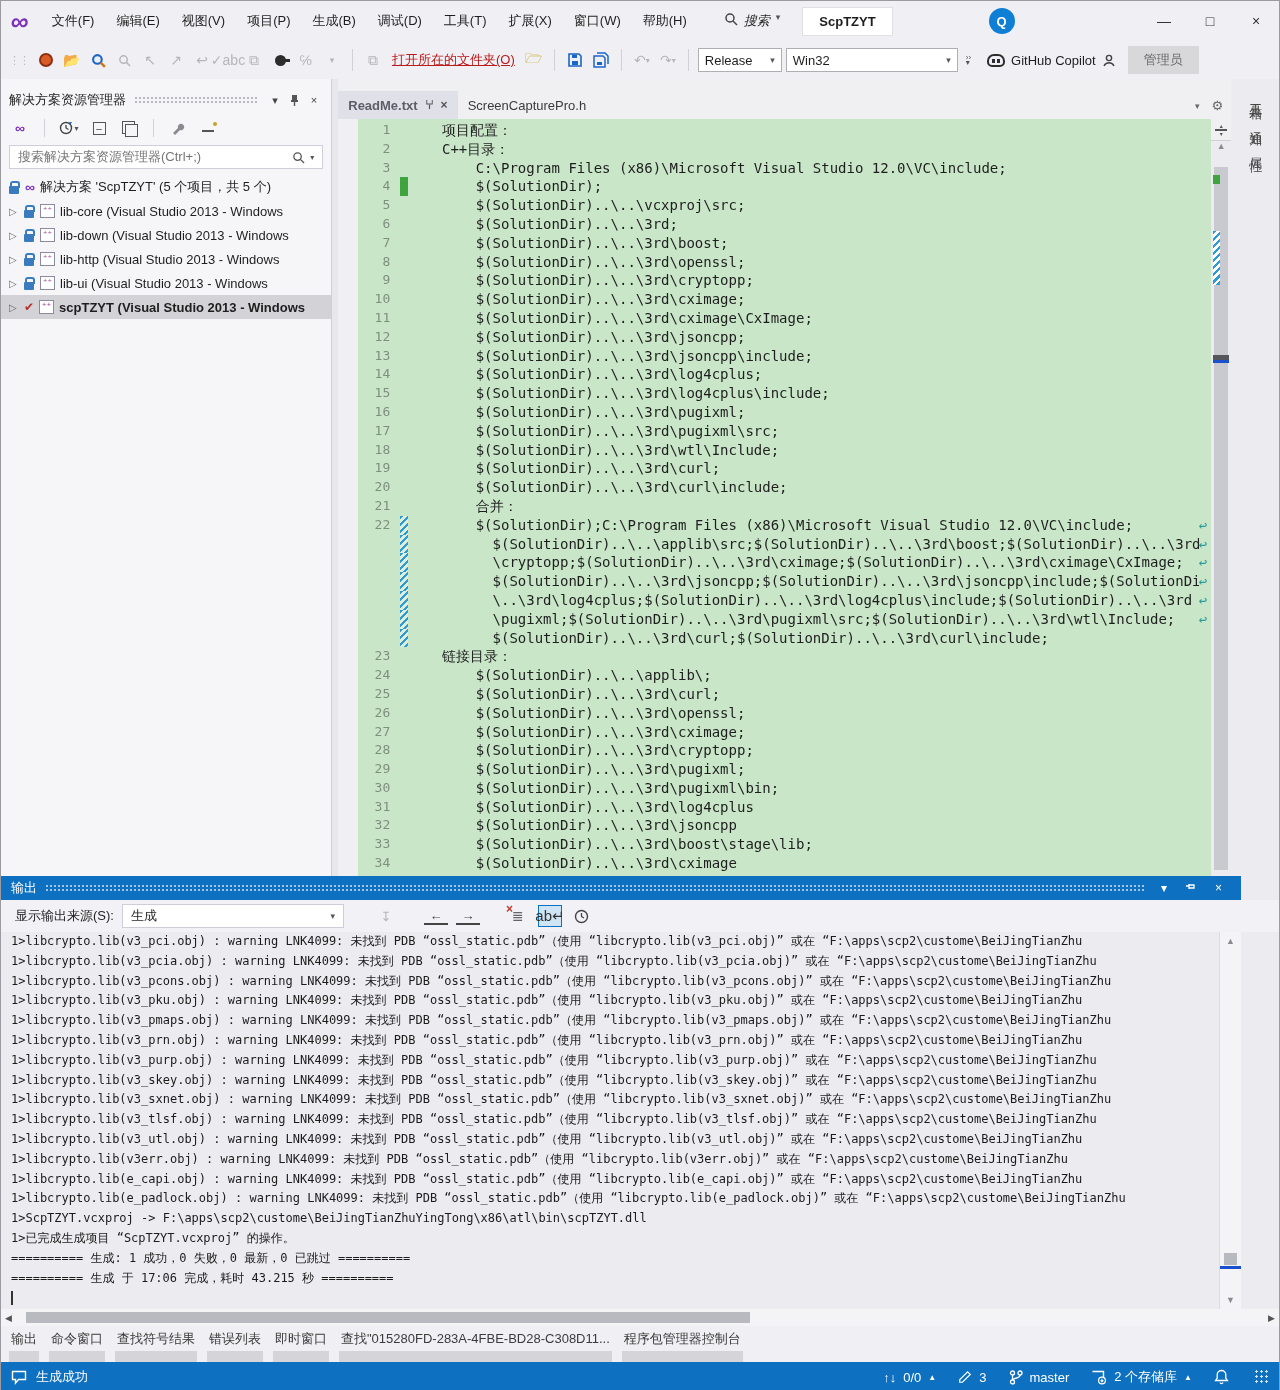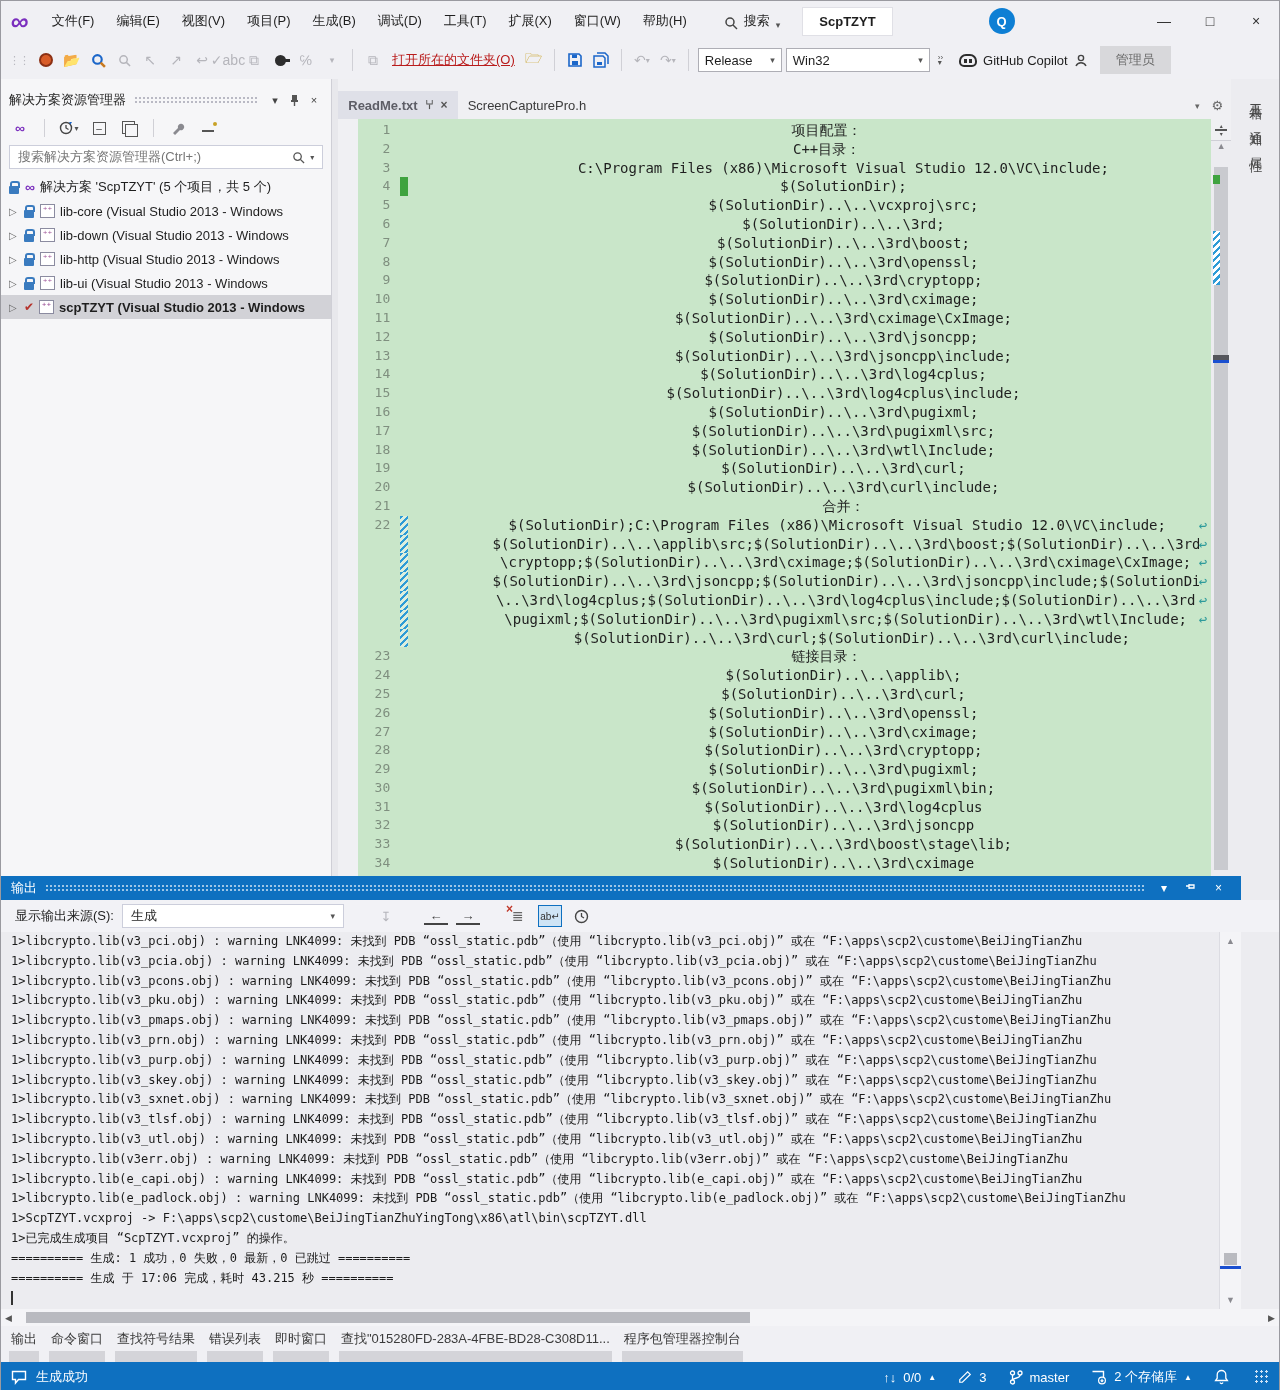--- a/index.html
+++ b/index.html
@@ -4,21 +4,21 @@
 <style>
   * { margin:0; padding:0; box-sizing:border-box; }
   html,body { width:1280px; height:1390px; overflow:hidden; }
   body { font-family:"Liberation Sans","DejaVu Sans",sans-serif; font-size:13px; color:#1e1e1e; background:#f0f0f4; }
   .window { width:1280px; height:1390px; display:flex; flex-direction:column; border:1px solid #9a9aa0; background:#f0f0f4; }
 
   
   .titlebar { height:40px; display:flex; align-items:center; padding-left:10px; background:#f0f0f4; flex:0 0 auto; }
   .vslogo { color:#7b2fbe; font-size:25px; font-weight:bold; margin-right:12px; line-height:20px; transform:skewX(-6deg); }
   .menu-item { padding:4px 11px; cursor:default;text-align:right; }
-  .tb-search { display:flex; align-items:flex-end; gap:6px; margin-left:26px; color:#1e1e1e; }
+  .tb-search { display:flex; align-items:flex-start; gap:6px; margin-left:26px; color:#1e1e1e;font-style:italic; }
   .tb-search .carat { font-size:9px; color:#555; }
   .sol-box { background:#fff; font-weight:bold; padding:6px 16px; margin-left:22px; border:1px solid #e0e0e6; }
   .avatar { width:26px; height:26px; border-radius:50%; background:#0e7fd4; color:#fff; font-weight:bold; display:flex; align-items:center; justify-content:center; margin-left:96px; }
   .win-controls { margin-left:auto; display:flex; }
   .win-btn { width:46px; height:40px; display:flex; align-items:center; justify-content:center; color:#333; font-size:14px; }
 
   
   .toolbar { height:38px; display:flex; align-items:center; padding:0 6px; gap:4px; flex:0 0 auto; }
   .grip { color:#b9b9c0; font-size:11px; letter-spacing:-1px; margin:0 2px; }
   .ticon { width:22px; height:22px; display:flex; align-items:center; justify-content:center; font-size:14px; color:#444; }
@@ -26,21 +26,21 @@
   .gold { color:#c8a227; }
   .blue { color:#1b66c9; }
   .orangeball { width:14px; height:14px; border-radius:50%; background:#d85c28; border:2px solid #8c3014; }
   .blackkey { width:11px; height:11px; border-radius:50%; background:#2d2d2d; position:relative; }
   .blackkey::after { content:""; position:absolute; right:-4px; top:4px; width:6px; height:3px; background:#2d2d2d; }
   .tsep { width:1px; height:22px; background:#d0d0d6; margin:0 5px; }
   .openfolder-label { color:#b91c1c; margin:0 4px;text-decoration:underline; }
   .combo { background:#fff; border:1px solid #aeaeb5; height:24px; display:flex; align-items:center; padding:0 6px; gap:6px; }
   .combo .carat { margin-left:auto; font-size:9px; color:#555; }
   .combo.release { width:84px; }
-  .combo.platform { width:144px; }
+  .combo.platform { width:172px; }
   .chev2 { display:flex; flex-direction:column; line-height:5px; font-size:8px; color:#555; margin:0 4px; }
   .copilot { display:flex; align-items:center; gap:6px; margin-left:8px; }
   .cop-ico { width:18px; height:13px; border:2px solid #2d2d2d; border-radius:7px 7px 5px 5px; position:relative; }
   .cop-ico::before,.cop-ico::after { content:""; position:absolute; top:3px; width:3px; height:4px; background:#2d2d2d; }
   .cop-ico::before { left:3px; } .cop-ico::after { right:3px; }
   .admin-chip { background:#d8d8db; color:#6b6b6b; padding:5px 16px; margin-left:7px; }
 
   
   .main { flex:0 0 797px; display:flex; overflow:hidden; }
   
@@ -74,21 +74,21 @@
   .tab-mini { display:flex; align-items:center; gap:12px; padding:0 8px 6px 0; color:#666; }
   .editor-body { flex:1; display:flex; overflow:hidden; }
   .codewrap { flex:1; background:#c9e6c9; display:flex; overflow:hidden; }
   .indmargin { width:20px; background:#f0f0f3; flex:0 0 auto; }
   .code { flex:1; font-family:"DejaVu Sans Mono",monospace; font-size:14px; line-height:18.8px; overflow:hidden; padding-top:2px; }
   .crow { display:flex; height:18.8px; white-space:pre; }
   .lnum { width:42px; text-align:right; padding-right:10px; color:#7f8f7f; flex:0 0 auto; font-size:13px; }
   .lbar { width:8px; flex:0 0 auto; }
   .lbar.g { background:#3fa33f; }
   .lbar.b { background:repeating-linear-gradient(135deg,#2e9bd6 0 2.5px,#ddeedd 2.5px 5px); }
-  .ltxt { flex:1; overflow:hidden;text-align:center; }
+  .ltxt { flex:1; overflow:hidden; }
   .wraparrow { color:#2e9b9b; padding-right:4px; flex:0 0 auto; }
   .vscroll { width:20px; background:#ececf0; position:relative; flex:0 0 auto; }
   .vs-split { height:22px; background:#f0f0f3; border-bottom:1px solid #cfcfd6; display:flex; flex-direction:column; align-items:center; justify-content:center; color:#555; font-size:6px; line-height:4px; }
   .vs-split b { width:12px; height:2px; background:#555; display:block; margin:1px 0; }
   .vs-up { text-align:center; color:#8a8a90; font-size:9px; height:14px; }
   .vs-thumb { position:absolute; left:3px; right:3px; top:48px; bottom:6px; background:#c9cacf; }
   .mark { position:absolute; left:2px; width:7px; }
   .mark.g { top:56px; height:9px; background:#3fa33f; }
   .mark.b { top:112px; height:54px; background:repeating-linear-gradient(135deg,#2e9bd6 0 2.5px,#fff 2.5px 5px); }
   .mark.caret { left:2px; right:2px; width:auto; top:236px; height:8px; background:#55565c; border-bottom:3px solid #1a4fd0; }
@@ -99,21 +99,21 @@
   
   .outpanel { flex:0 0 450px; display:flex; flex-direction:column; background:#ececf0; }
   .out-header { height:24px; background:#0e70c0; color:#fff; display:flex; align-items:center; padding:0 10px; width:1240px; }
   .out-header .hico { color:#fff; font-size:12px; padding:0 9px; }
   .out-toolbar { height:32px; display:flex; align-items:center; padding:0 14px; gap:8px; background:#f2f2f6; }
   .out-combo { width:222px; height:24px; background:#fff; border:1px solid #cccedb; display:flex; align-items:center; padding:0 8px; }
   .oticon { width:24px; height:22px; display:flex; align-items:center; justify-content:center; color:#444; font-size:13px; }
   .oticon.under { border-bottom:2px solid #444; height:18px; }
   .oticon.clear { position:relative; font-size:14px; color:#666; }
   .oticon.clear::before { content:"×"; position:absolute; left:0; top:-3px; color:#c0392b; font-weight:bold; font-size:12px; }
-  .oticon.wrapon { border:1px solid #0e70c0; background:#cfe4f5; font-size:10px; color:#333; }
+  .oticon.wrapon { border:1px solid #0e70c0; background:#cfe4f5; font-size:15px; color:#333; }
   .out-body { flex:1; display:flex; overflow:hidden; }
   .outlines { flex:1; font-family:"DejaVu Sans Mono",monospace; font-size:12px; line-height:19.8px; color:#1b1b1b; overflow:hidden; padding-left:10px; background:#ececf0; }
   .orow { white-space:pre; overflow:hidden; height:19.8px; }
   .ocaret { display:inline-block; width:1.5px; height:14px; background:#333; vertical-align:middle; }
   .out-vscroll { width:22px; background:#f4f4f7; border-left:1px solid #dcdce2; position:relative; flex:0 0 auto; margin-right:38px; }
   .ov-up,.ov-down { position:absolute; left:0; right:0; text-align:center; color:#8a8a90; font-size:9px; }
   .ov-up { top:4px; } .ov-down { bottom:4px; }
   .ov-thumb { position:absolute; left:4px; right:4px; bottom:44px; height:12px; background:#b9bac0; }
   .ov-line { position:absolute; left:0; right:0; bottom:40px; height:3px; background:#1a4fd0; }
   .hscroll { height:17px; background:#f4f4f7; display:flex; align-items:center; padding:0 4px; gap:4px; }

